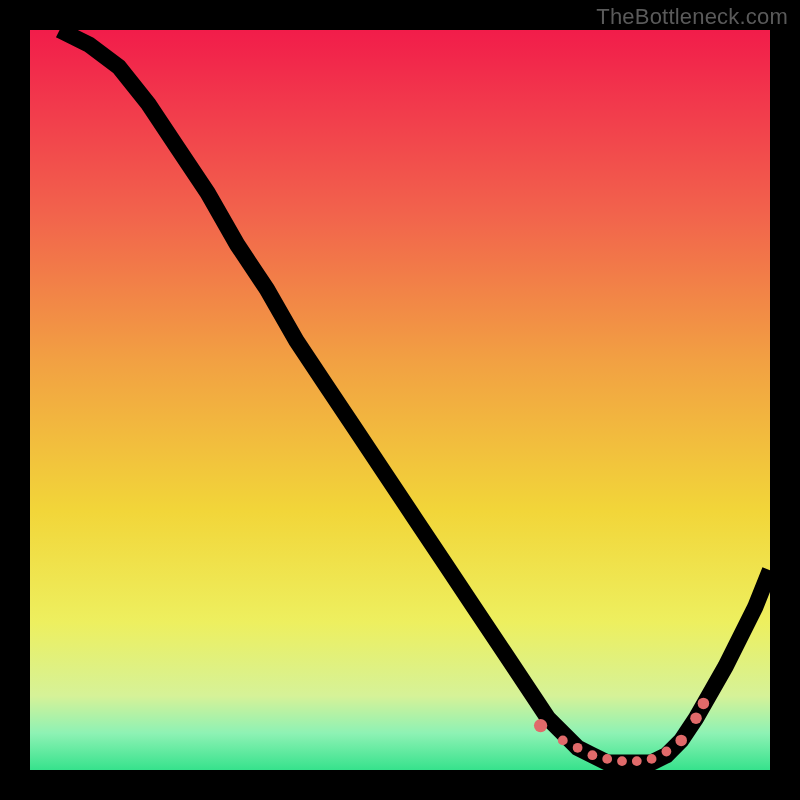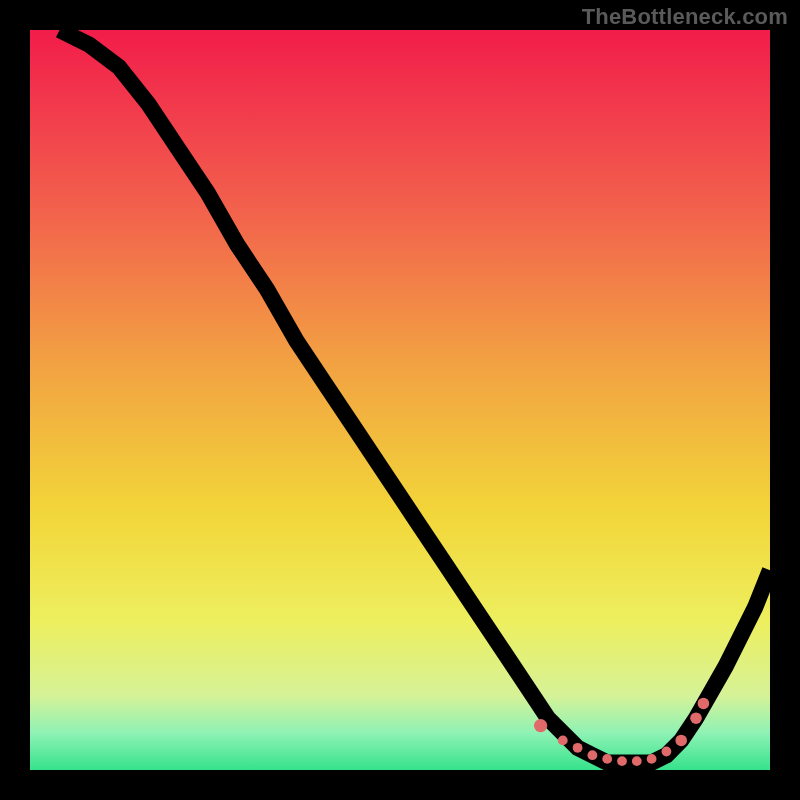--- a/index.html
+++ b/index.html
@@ -16,21 +16,21 @@
     width: 800px;
     height: 800px;
     background: #000;
   }
   .watermark {
     position: absolute;
     top: 4px;
     right: 12px;
     color: #5a5a5a;
     font-size: 22px;
-    font-weight: 700;
+    font-weight: 400;
     letter-spacing: 0.2px;
     z-index: 5;
   }
   .plot {
     position: absolute;
     left: 30px;
     top: 30px;
     width: 740px;
     height: 740px;
     box-sizing: border-box;

